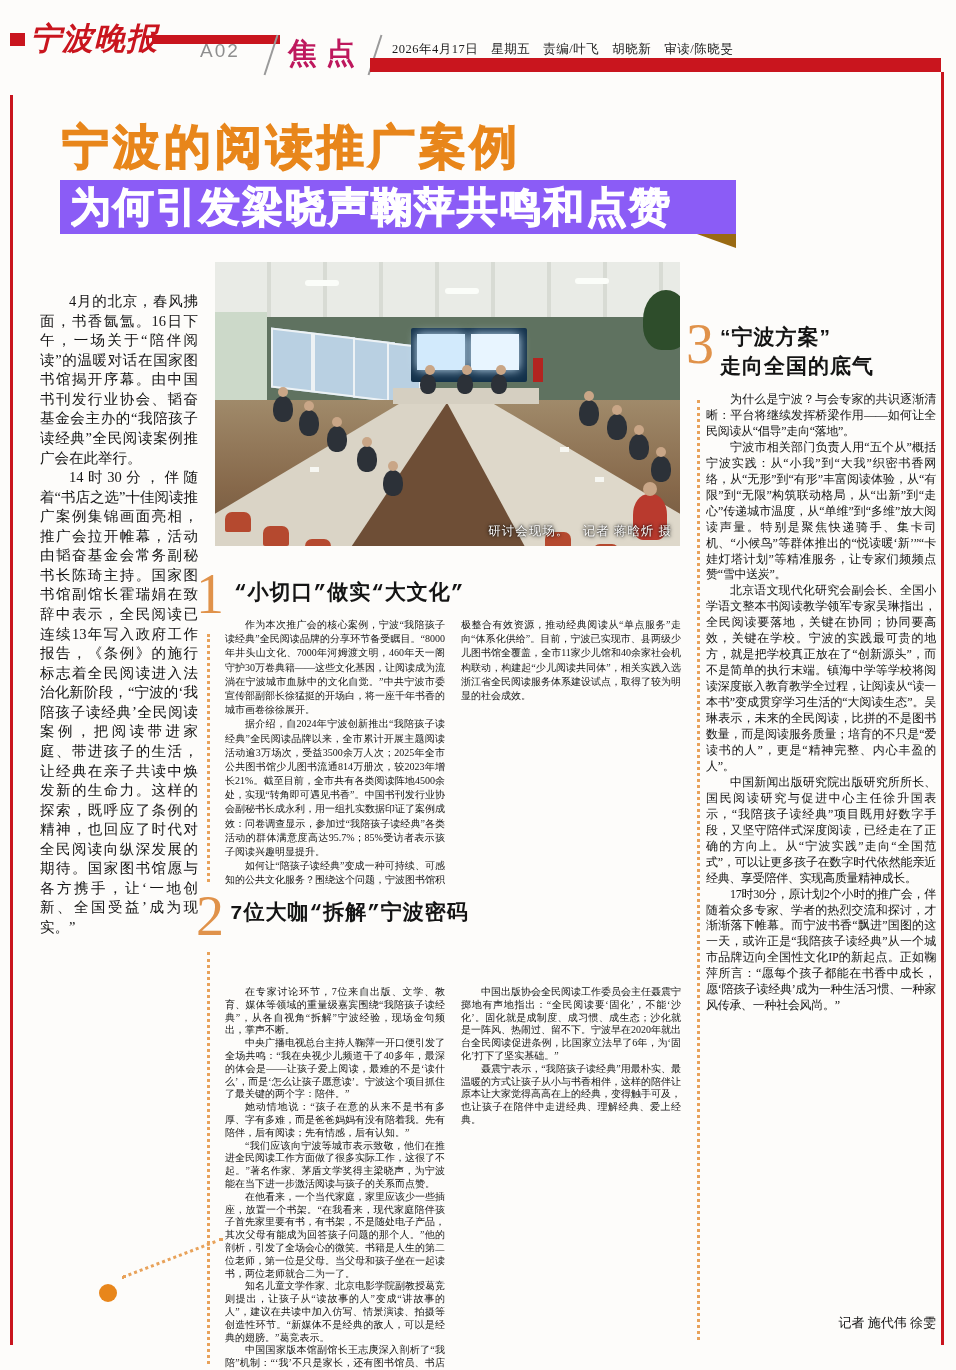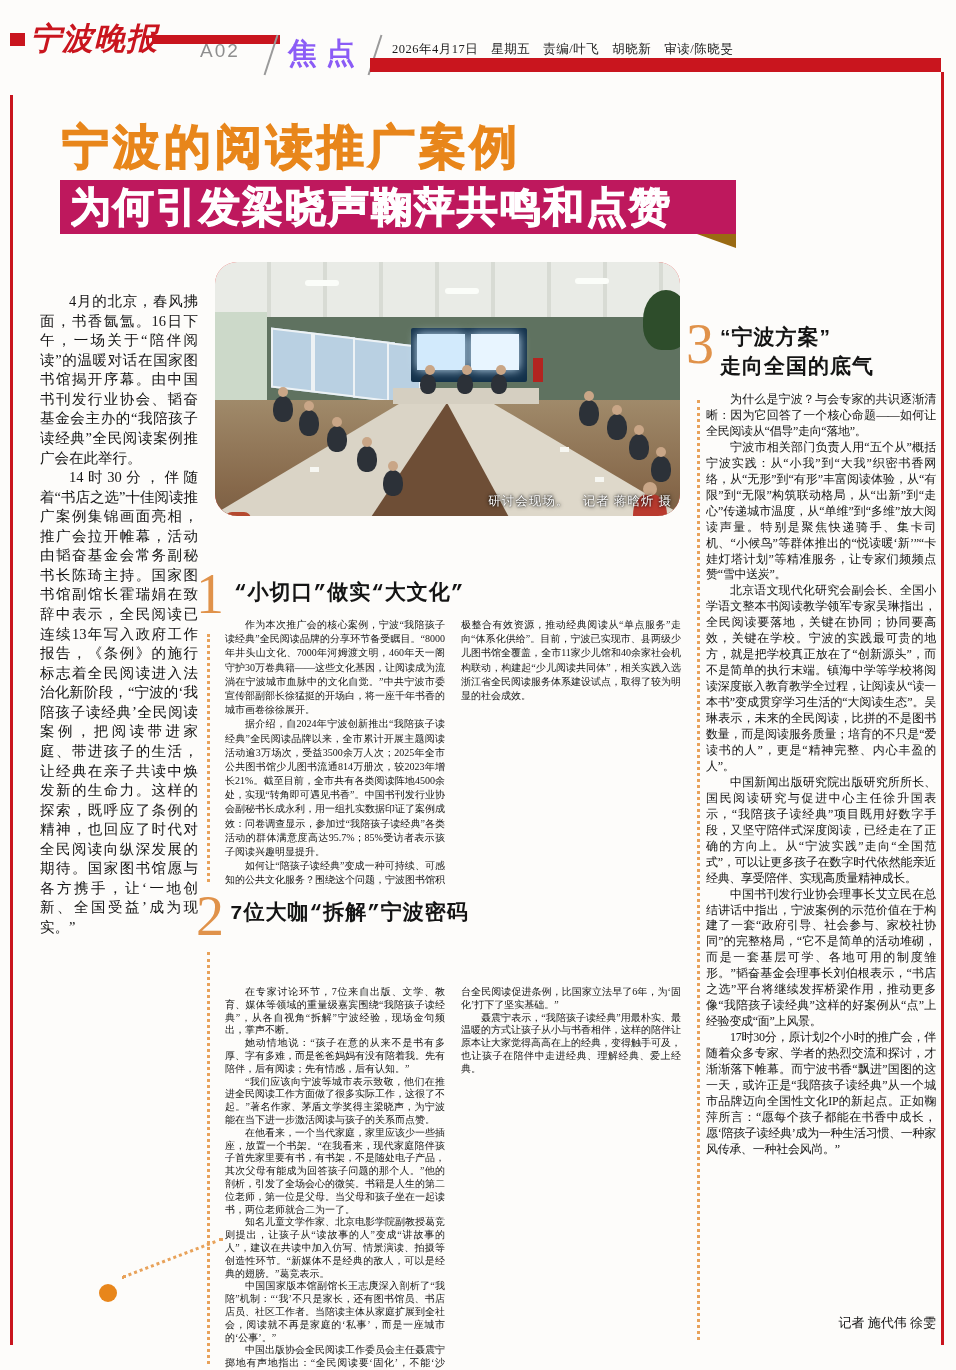--- a/index.html
+++ b/index.html
@@ -16,42 +16,42 @@
 
   
   .masthead{position:absolute;left:30px;top:18px;font-family:"Liberation Serif",serif;
             font-style:italic;font-weight:bold;font-size:31px;color:#c9151e;letter-spacing:1px;}
   .pageno{position:absolute;left:200px;top:40px;font-family:"Liberation Sans",sans-serif;
           font-size:19px;color:#8e8e8e;letter-spacing:2px;}
   .slash{position:absolute;width:2px;height:42px;background:#9a9a9a;transform:rotate(18deg);}
   .slash1{left:270px;top:34px;}
   .slash2{left:374px;top:34px;}
   .section-name{position:absolute;left:288px;top:34px;font-family:"Liberation Sans",sans-serif;
-                font-weight:bold;font-size:29px;color:#8b5cf6;letter-spacing:9px;}
+                font-weight:bold;font-size:29px;color:#be185d;letter-spacing:9px;}
   .dateline{position:absolute;left:392px;top:41px;font-size:12.5px;color:#1a1a1a;letter-spacing:.5px;}
 
   
   .hl1{position:absolute;left:62px;top:116px;font-family:"Liberation Sans",sans-serif;
        font-weight:bold;font-size:47px;color:#e8861b;letter-spacing:4px;
        -webkit-text-stroke:1.3px #e8861b;}
-  .hl2-bar{position:absolute;left:60px;top:180px;width:676px;height:54px;background:#be185d;}
+  .hl2-bar{position:absolute;left:60px;top:180px;width:676px;height:54px;background:#8b5cf6;}
   .hl2-text{font-family:"Liberation Sans",sans-serif;font-weight:bold;font-size:41px;color:#ffffff;
             line-height:54px;padding-left:10px;letter-spacing:2px;-webkit-text-stroke:1.1px #ffffff;
             white-space:nowrap;}
   .hl2-fold{position:absolute;left:697px;top:234px;width:0;height:0;
             border-top:14px solid #9a6a12;border-left:39px solid transparent;}
 
   
   .intro-col{position:absolute;left:40px;top:292px;width:158px;height:925px;overflow:hidden;
              font-size:14.5px;line-height:1.35;text-align:justify;}
   .intro-col p,.sec-text p,.sec3-text p{margin:0;text-indent:2em;}
 
   
-  .photo{position:absolute;left:215px;top:262px;width:465px;height:254px;overflow:hidden;
-         background:#ef4444;border-radius:22px;}
+  .photo{position:absolute;left:215px;top:262px;width:465px;height:284px;overflow:hidden;
+         background:#ef4444;}
   .photo *{position:absolute;}
   .ph-ceiling{left:0;top:0;width:465px;height:58px;
      background:repeating-linear-gradient(90deg,#e9ebe6 0 52px,#d8dbd4 52px 56px);}
   .ph-light{width:34px;height:6px;border-radius:3px;background:#fbfdf9;}
   .ph-backwall{left:0;top:55px;width:465px;height:90px;background:#5f7260;}
   .ph-window{left:0;top:50px;width:52px;height:115px;background:#ccd9c9;}
   .ph-board{width:38px;height:56px;background:#b9d0e2;border:2px solid #edf2f5;transform:skewY(7deg);}
   .ph-screen{left:196px;top:66px;width:116px;height:54px;background:#12304a;border-radius:2px;}
   .ph-screen-inner{left:6px;top:6px;width:48px;height:36px;background:#d2eafc;box-shadow:0 0 10px #cde8fb;}
   .ph-screen-inner2{left:60px;top:6px;width:48px;height:36px;background:#e8f5ff;box-shadow:0 0 10px #cde8fb;}
@@ -184,39 +184,39 @@
       <p>作为本次推广会的核心案例，宁波“我陪孩子读经典”全民阅读品牌的分享环节备受瞩目。“8000年井头山文化、7000年河姆渡文明，460年天一阁守护30万卷典籍——这些文化基因，让阅读成为流淌在宁波城市血脉中的文化自觉。”中共宁波市委宣传部副部长徐猛挺的开场白，将一座千年书香的城市画卷徐徐展开。</p>
       <p>据介绍，自2024年宁波创新推出“我陪孩子读经典”全民阅读品牌以来，全市累计开展主题阅读活动逾3万场次，受益3500余万人次；2025年全市公共图书馆少儿图书流通814万册次，较2023年增长21%。截至目前，全市共有各类阅读阵地4500余处，实现“转角即可遇见书香”。中国书刊发行业协会副秘书长成永利，用一组扎实数据印证了案例成效：问卷调查显示，参加过“我陪孩子读经典”各类活动的群体满意度高达95.7%；85%受访者表示孩子阅读兴趣明显提升。</p>
       <p>如何让“陪孩子读经典”变成一种可持续、可感知的公共文化服务？围绕这个问题，宁波图书馆积极整合有效资源，推动经典阅读从“单点服务”走向“体系化供给”。目前，宁波已实现市、县两级少儿图书馆全覆盖，全市11家少儿馆和40余家社会机构联动，构建起“少儿阅读共同体”，相关实践入选浙江省全民阅读服务体系建设试点，取得了较为明显的社会成效。</p>
     </div>
 
   <div class="secnum" style="left:196px;top:888px;">2</div>
   <div class="dotv" style="left:207px;top:952px;height:412px;"></div>
   <div class="sec-title" style="left:230px;top:898px;">7位大咖“拆解”宁波密码</div>
   <div class="sec-text sec2-text">
       <p>在专家讨论环节，7位来自出版、文学、教育、媒体等领域的重量级嘉宾围绕“我陪孩子读经典”，从各自视角“拆解”宁波经验，现场金句频出，掌声不断。</p>
+      <p>中央广播电视总台主持人鞠萍一开口便引发了全场共鸣：“我在央视少儿频道干了40多年，最深的体会是——让孩子爱上阅读，最难的不是‘读什么’，而是‘怎么让孩子愿意读’。宁波这个项目抓住了最关键的两个字：陪伴。”</p>
       <p>她动情地说：“孩子在意的从来不是书有多厚、字有多难，而是爸爸妈妈有没有陪着我。先有陪伴，后有阅读；先有情感，后有认知。”</p>
       <p>“我们应该向宁波等城市表示致敬，他们在推进全民阅读工作方面做了很多实际工作，这很了不起。”著名作家、茅盾文学奖得主梁晓声，为宁波能在当下进一步激活阅读与孩子的关系而点赞。</p>
       <p>在他看来，一个当代家庭，家里应该少一些插座，放置一个书架。“在我看来，现代家庭陪伴孩子首先家里要有书，有书架，不是随处电子产品，其次父母有能成为回答孩子问题的那个人。”他的剖析，引发了全场会心的微笑。书籍是人生的第二位老师，第一位是父母。当父母和孩子坐在一起读书，两位老师就合二为一了。</p>
       <p>知名儿童文学作家、北京电影学院副教授葛竞则提出，让孩子从“读故事的人”变成“讲故事的人”，建议在共读中加入仿写、情景演读、拍摄等创造性环节。“新媒体不是经典的敌人，可以是经典的翅膀。”葛竞表示。</p>
       <p>中国国家版本馆副馆长王志庚深入剖析了“我陪”机制：“‘我’不只是家长，还有图书馆员、书店店员、社区工作者。当陪读主体从家庭扩展到全社会，阅读就不再是家庭的‘私事’，而是一座城市的‘公事’。”</p>
       <p>中国出版协会全民阅读工作委员会主任聂震宁掷地有声地指出：“全民阅读要‘固化’，不能‘沙化’。固化就是成制度、成习惯、成生态；沙化就是一阵风、热闹过、留不下。宁波早在2020年就出台全民阅读促进条例，比国家立法早了6年，为‘固化’打下了坚实基础。”</p>
       <p>聂震宁表示，“我陪孩子读经典”用最朴实、最温暖的方式让孩子从小与书香相伴，这样的陪伴让原本让大家觉得高高在上的经典，变得触手可及，也让孩子在陪伴中走进经典、理解经典、爱上经典。</p>
     </div>
 
   <div class="secnum" style="left:686px;top:316px;">3</div>
   <div class="dotv" style="left:697px;top:400px;height:940px;"></div>
   <div class="sec3-title">
     <div>“宁波方案”</div>
     <div>走向全国的底气</div>
   </div>
   <div class="sec3-text">
-      <p>为什么是宁波？与会专家的共识逐渐清晰：因为它回答了一个核心命题——如何让全民阅读从“倡导”走向“落地”。</p>
+      <p>为什么是宁波？与会专家的共识逐渐清晰：平台将继续发挥桥梁作用——如何让全民阅读从“倡导”走向“落地”。</p>
       <p>宁波市相关部门负责人用“五个从”概括宁波实践：从“小我”到“大我”织密书香网络，从“无形”到“有形”丰富阅读体验，从“有限”到“无限”构筑联动格局，从“出新”到“走心”传递城市温度，从“单维”到“多维”放大阅读声量。特别是聚焦快递骑手、集卡司机、“小候鸟”等群体推出的“悦读暖‘新’”“卡娃灯塔计划”等精准服务，让专家们频频点赞“雪中送炭”。</p>
       <p>北京语文现代化研究会副会长、全国小学语文整本书阅读教学领军专家吴琳指出，全民阅读要落地，关键在协同；协同要高效，关键在学校。宁波的实践最可贵的地方，就是把学校真正放在了“创新源头”，而不是简单的执行末端。镇海中学等学校将阅读深度嵌入教育教学全过程，让阅读从“读一本书”变成贯穿学习生活的“大阅读生态”。吴琳表示，未来的全民阅读，比拼的不是图书数量，而是阅读服务质量；培育的不只是“爱读书的人”，更是“精神完整、内心丰盈的人”。</p>
       <p>中国新闻出版研究院出版研究所所长、国民阅读研究与促进中心主任徐升国表示，“我陪孩子读经典”项目既用好数字手段，又坚守陪伴式深度阅读，已经走在了正确的方向上。从“宁波实践”走向“全国范式”，可以让更多孩子在数字时代依然能亲近经典、享受陪伴、实现高质量精神成长。</p>
-      <p>中国书刊发行业协会理事长艾立民在总结讲话中指出，宁波案例的示范价值在于构建了一套“政府引导、社会参与、家校社协同”的完整格局，“它不是简单的活动堆砌，而是一套基层可学、各地可用的制度雏形。”韬奋基金会理事长刘伯根表示，“书店之选”平台将继续发挥桥梁作用，推动更多像“我陪孩子读经典”这样的好案例从“点”上经验变成“面”上风景。</p>
       <p>17时30分，原计划2个小时的推广会，伴随着众多专家、学者的热烈交流和探讨，才渐渐落下帷幕。而宁波书香“飘进”国图的这一天，或许正是“我陪孩子读经典”从一个城市品牌迈向全国性文化IP的新起点。正如鞠萍所言：“愿每个孩子都能在书香中成长，愿‘陪孩子读经典’成为一种生活习惯、一种家风传承、一种社会风尚。”</p>
     </div>
 
   <div class="byline">记者 施代伟 徐雯</div>
 
 </div>
 
 </body></html>

